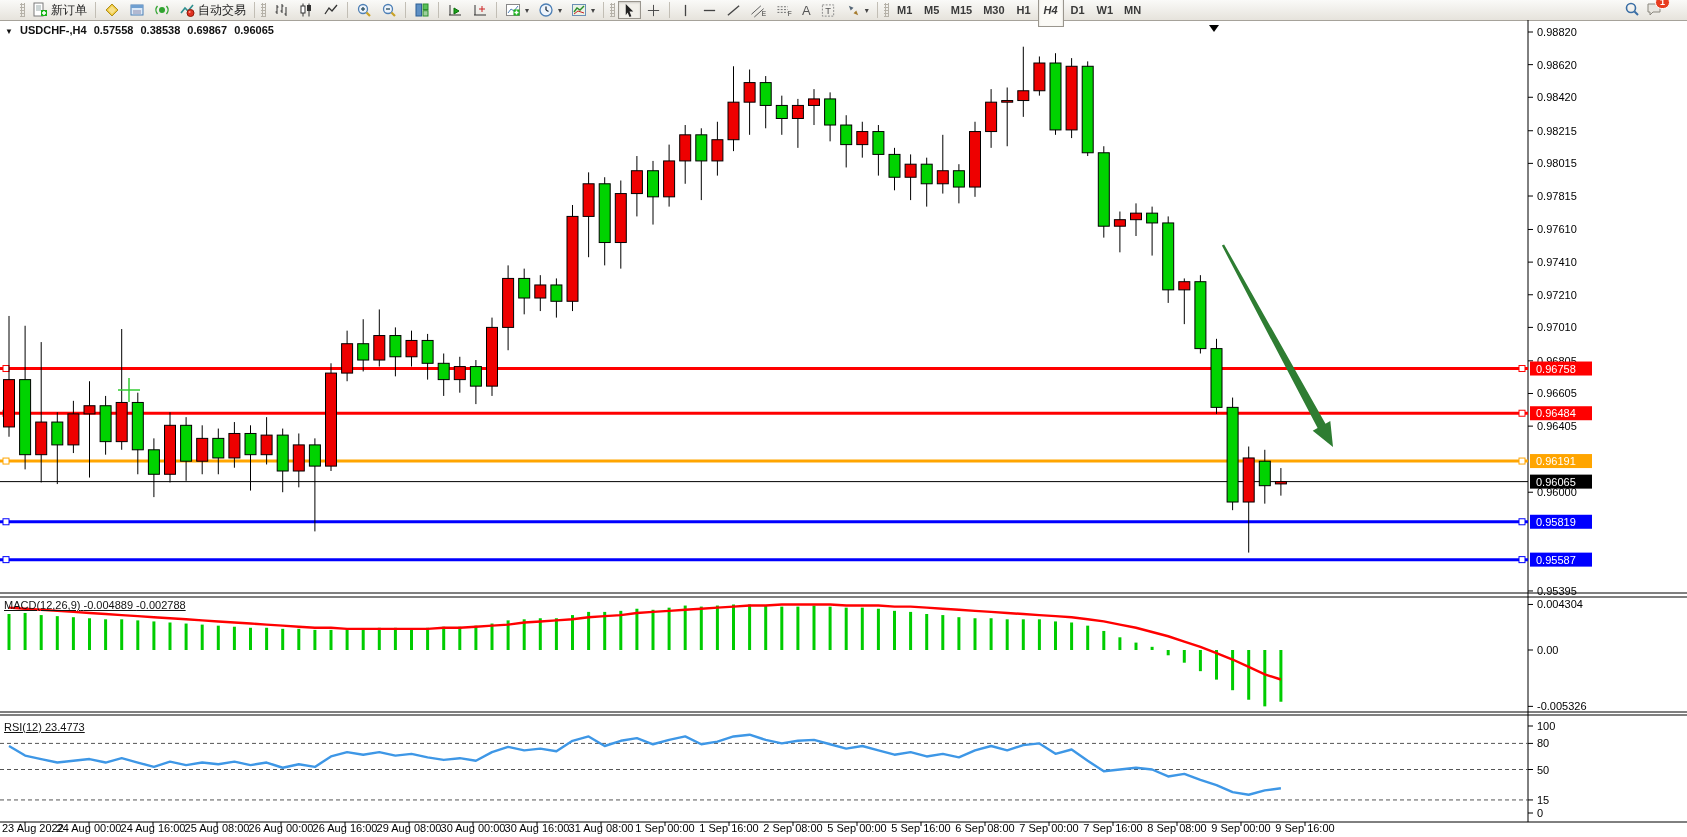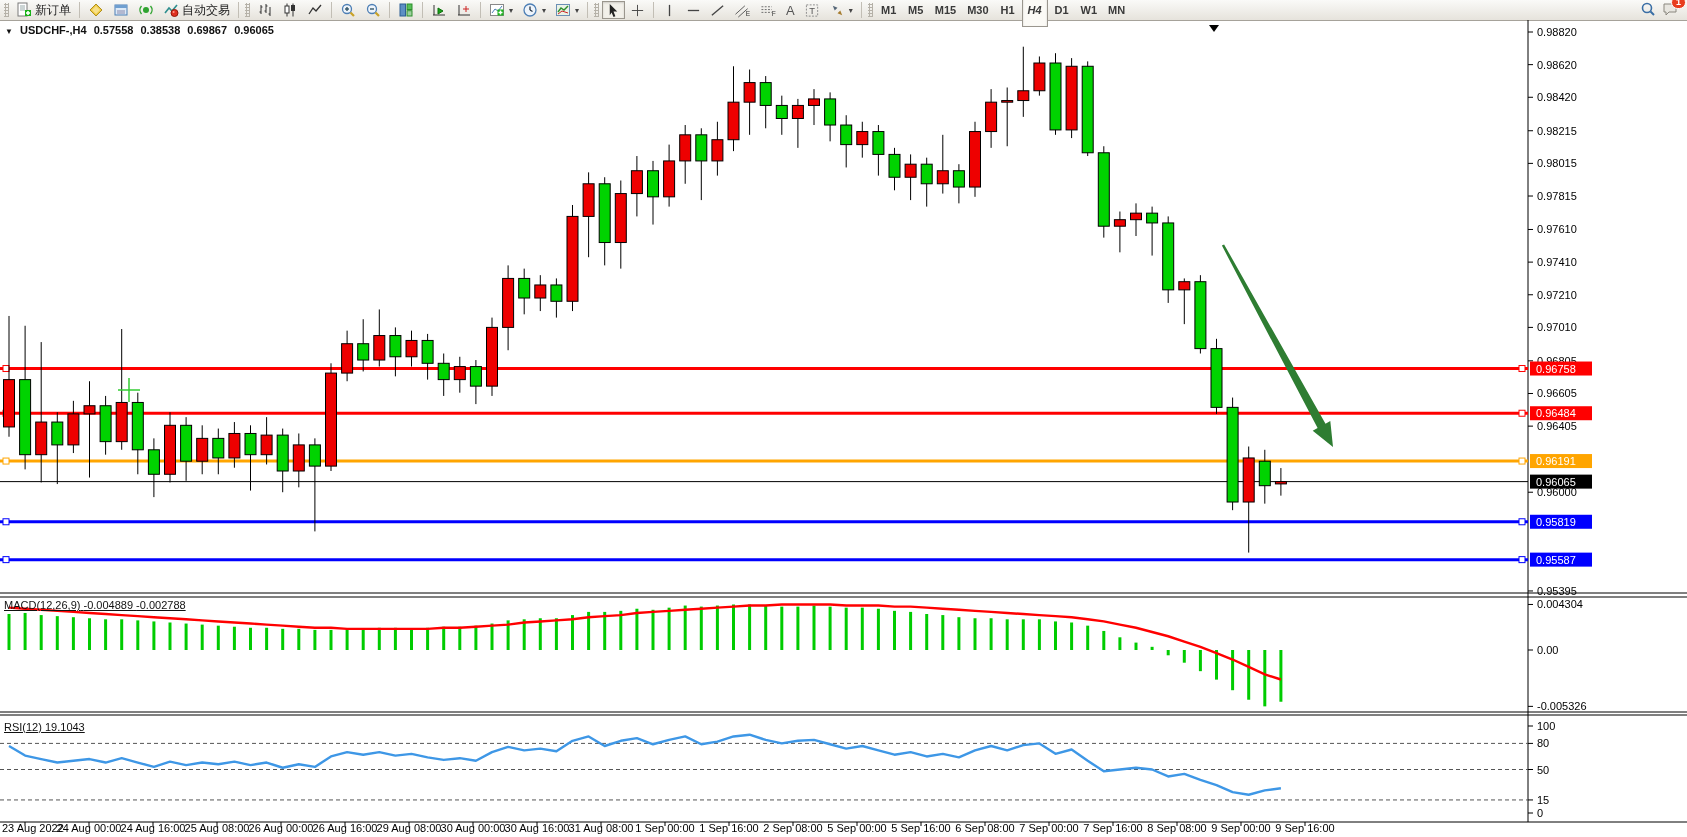--- a/index.html
+++ b/index.html
@@ -2,21 +2,21 @@
 <html><head>
 <meta charset="utf-8">
 <style>
   html,body{margin:0;padding:0;background:#fff;}
   *{box-sizing:border-box;}
   .stage{position:relative;width:1687px;height:837px;background:#fff;overflow:hidden;
          font-family:"Liberation Sans",sans-serif;font-size:11px;color:#000;}
   
   .toolbar{position:absolute;top:0;left:0;width:1687px;height:21px;
            background:linear-gradient(#fafaf8,#e6e3dc);border-bottom:1px solid #a6a29a;
-           display:flex;align-items:center;padding:0 2px;gap:1px;}
+           display:flex;align-items:center;padding:0 18px;gap:1px;}
   .grip{width:5px;height:14px;margin:0 2px;
         background-image:radial-gradient(#b5b1a8 1px,transparent 1.1px);
         background-size:3px 3px;}
   .sep{width:1px;height:16px;background:#c2beb5;margin:0 3px;}
   .tb-btn{display:flex;align-items:center;gap:3px;height:18px;padding:0 3px;border:1px solid transparent;
           background:transparent;font-family:"Liberation Sans",sans-serif;font-size:12px;color:#222;cursor:default;}
   .tb-btn.pressed{border:1px solid #9a968e;background:#f2f0ea;box-shadow:inset 0 1px 2px rgba(0,0,0,.15);}
   .tb-btn svg{display:block;}
   .caret{font-size:8px;color:#444;margin-left:1px;}
   .tf{height:33px;min-width:26px;padding:0 4px;border:1px solid transparent;background:transparent;
@@ -699,15 +699,15 @@
   </div>
 
   <div class="overlay-label ind-label" style="top:599px;left:4px;">
     <span>MACD(12,26,9)</span>
     <span>-0.004889</span>
     <span>-0.002788</span>
   </div>
 
   <div class="overlay-label ind-label" style="top:721px;left:4px;">
     <span>RSI(12)</span>
-    <span>19.1043</span>
+    <span>23.4773</span>
   </div>
 </div>
 
 </body></html>

